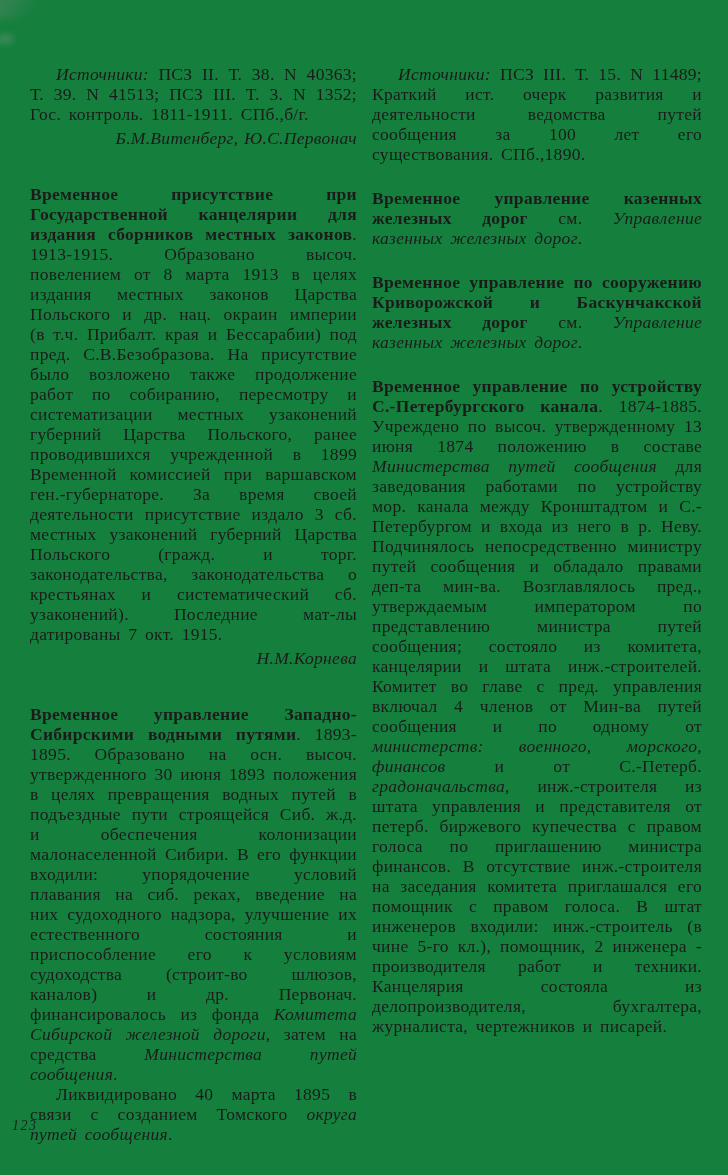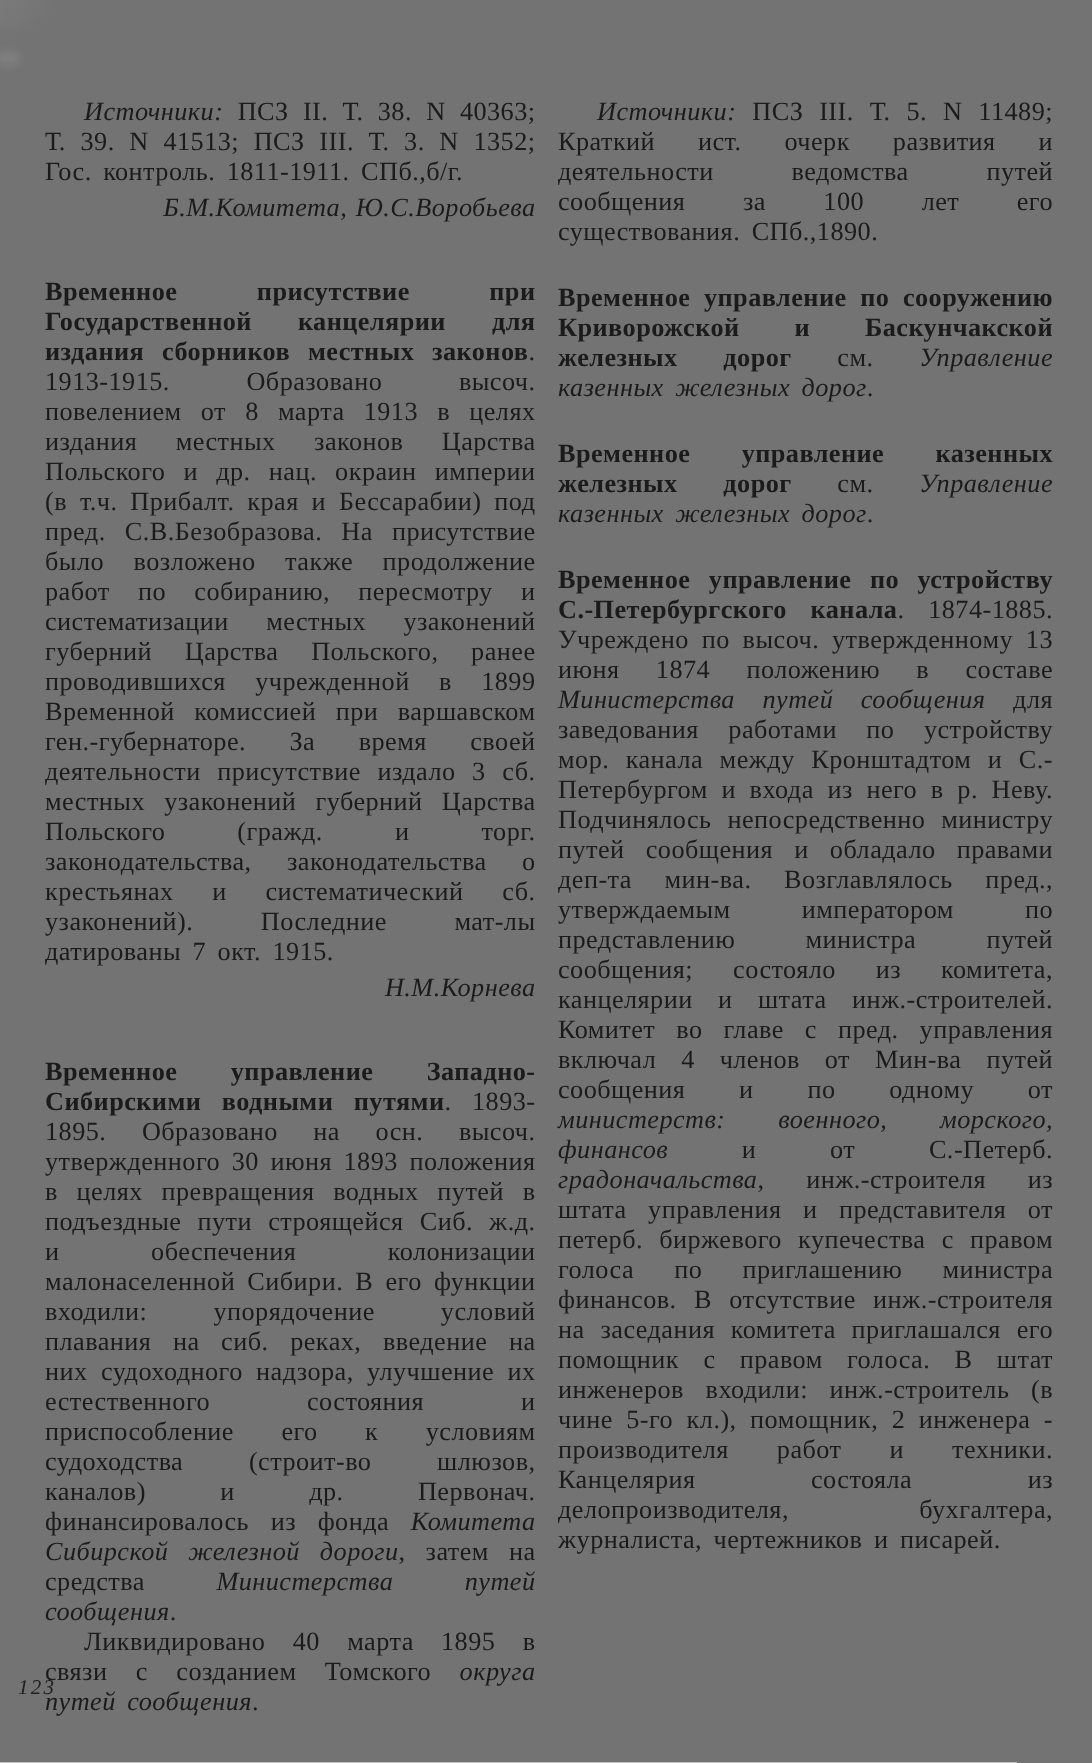--- a/index.html
+++ b/index.html
@@ -11,21 +11,21 @@
     width: 728px;
     height: 1175px;
     position: relative;
     overflow: hidden;
     font-family: "Liberation Serif", serif;
     color: #1b1b1b;
   }
   .page {
     position: absolute;
     inset: 0;
-    background: #737373;
+    background: #15803d;
   }
   
   .smudge {
     position: absolute;
     border-radius: 50%;
     filter: blur(3px);
     pointer-events: none;
   }
   .s1 {
     top: -8px; left: -10px; width: 46px; height: 26px;
@@ -76,40 +76,40 @@
 <body>
 
 <div class="page">
   <div class="smudge s1"></div>
   <div class="smudge s2"></div>
 
   <div class="col col-left">
       <div class="block">
         <p class="indent"><span class="i">Источники:</span><span class="n"> ПСЗ II. Т. 38. N 40363; Т. 39. N 41513; ПСЗ III. Т. 3. N 1352; Гос. контроль. 1811-1911. СПб.,б/г.</span></p>
       </div>
-      <div class="sig">Б.М.Комитета, Ю.С.Воробьева</div>
+      <div class="sig">Б.М.Витенберг, Ю.С.Первонач</div>
       <div class="block">
         <p><span class="b">Временное присутствие при Государственной канцелярии для издания сборников местных законов</span><span class="n">. 1913-1915. Образовано высоч. повелением от 8 марта 1913 в целях издания местных законов Царства Польского и др. нац. окраин империи (в т.ч. Прибалт. края и Бессарабии) под пред. С.В.Безобразова. На присутствие было возложено также продолжение работ по собиранию, пересмотру и систематизации местных узаконений губерний Царства Польского, ранее проводившихся учрежденной в 1899 Временной комиссией при варшавском ген.-губернаторе. За время своей деятельности присутствие издало 3 сб. местных узаконений губерний Царства Польского (гражд. и торг. законодательства, законодательства о крестьянах и систематический сб. узаконений). Последние мат-лы датированы 7 окт. 1915.</span></p>
       </div>
       <div class="sig">Н.М.Корнева</div>
       <div class="block">
         <p><span class="b">Временное управление Западно-Сибирскими водными путями</span><span class="n">. 1893-1895. Образовано на осн. высоч. утвержденного 30 июня 1893 положения в целях превращения водных путей в подъездные пути строящейся Сиб. ж.д. и обеспечения колонизации малонаселенной Сибири. В его функции входили: упорядочение условий плавания на сиб. реках, введение на них судоходного надзора, улучшение их естественного состояния и приспособление его к условиям судоходства (строит-во шлюзов, каналов) и др. Первонач. финансировалось из фонда </span><span class="i">Комитета Сибирской железной дороги</span><span class="n">, затем на средства </span><span class="i">Министерства путей сообщения</span><span class="n">.</span></p>
         <p class="indent"><span class="n">Ликвидировано 40 марта 1895 в связи с созданием Томского </span><span class="i">округа путей сообщения</span><span class="n">.</span></p>
       </div>
     </div>
 
   <div class="col col-right">
       <div class="block">
-        <p class="indent"><span class="i">Источники:</span><span class="n"> ПСЗ III. Т. 5. N 11489; Краткий ист. очерк развития и деятельности ведомства путей сообщения за 100 лет его существования. СПб.,1890.</span></p>
+        <p class="indent"><span class="i">Источники:</span><span class="n"> ПСЗ III. Т. 15. N 11489; Краткий ист. очерк развития и деятельности ведомства путей сообщения за 100 лет его существования. СПб.,1890.</span></p>
+      </div>
+      <div class="block">
+        <p><span class="b">Временное управление казенных железных дорог</span><span class="n"> см. </span><span class="i">Управление казенных железных дорог</span><span class="n">.</span></p>
       </div>
       <div class="block">
         <p><span class="b">Временное управление по сооружению Криворожской и Баскунчакской железных дорог</span><span class="n"> см. </span><span class="i">Управление казенных железных дорог</span><span class="n">.</span></p>
-      </div>
-      <div class="block">
-        <p><span class="b">Временное управление казенных железных дорог</span><span class="n"> см. </span><span class="i">Управление казенных железных дорог</span><span class="n">.</span></p>
       </div>
       <div class="block">
         <p><span class="b">Временное управление по устройству С.-Петербургского канала</span><span class="n">. 1874-1885. Учреждено по высоч. утвержденному 13 июня 1874 положению в составе </span><span class="i">Министерства путей сообщения</span><span class="n"> для заведования работами по устройству мор. канала между Кронштадтом и С.-Петербургом и входа из него в р. Неву. Подчинялось непосредственно министру путей сообщения и обладало правами деп-та мин-ва. Возглавлялось пред., утверждаемым императором по представлению министра путей сообщения; состояло из комитета, канцелярии и штата инж.-строителей. Комитет во главе с пред. управления включал 4 членов от Мин-ва путей сообщения и по одному от </span><span class="i">министерств: военного, морского, финансов</span><span class="n"> и от С.-Петерб. </span><span class="i">градоначальства</span><span class="n">, инж.-строителя из штата управления и представителя от петерб. биржевого купечества с правом голоса по приглашению министра финансов. В отсутствие инж.-строителя на заседания комитета приглашался его помощник с правом голоса. В штат инженеров входили: инж.-строитель (в чине 5-го кл.), помощник, 2 инженера - производителя работ и техники. Канцелярия состояла из делопроизводителя, бухгалтера, журналиста, чертежников и писарей.</span></p>
       </div>
     </div>
 
   <div class="pagenum">123</div>
 </div>
 
 </body></html>

